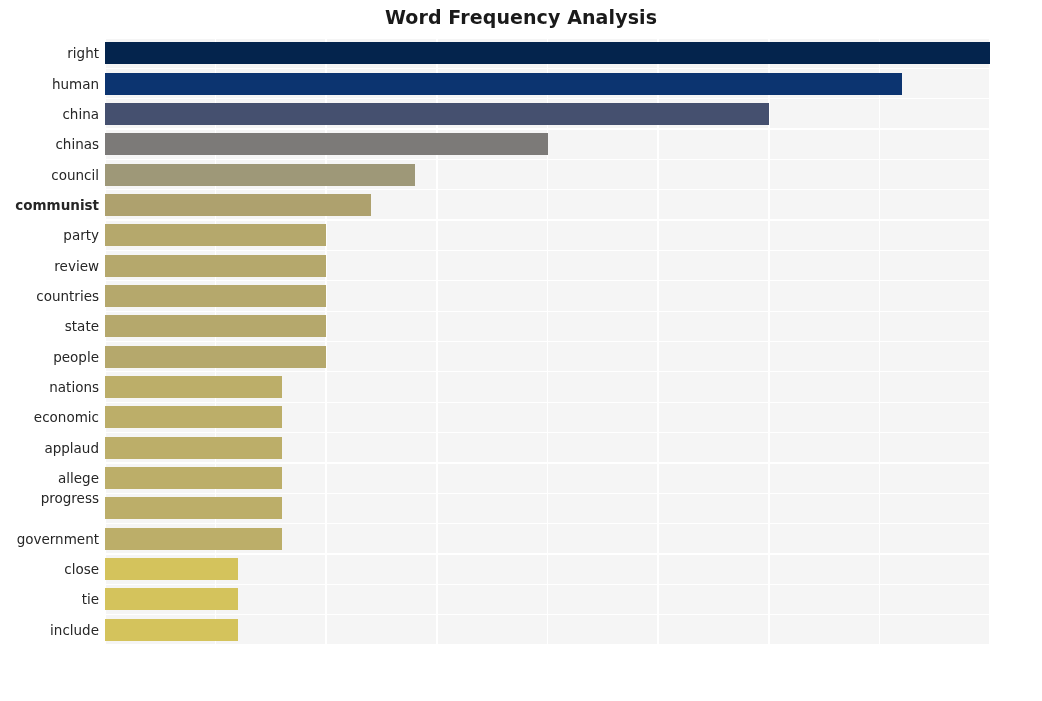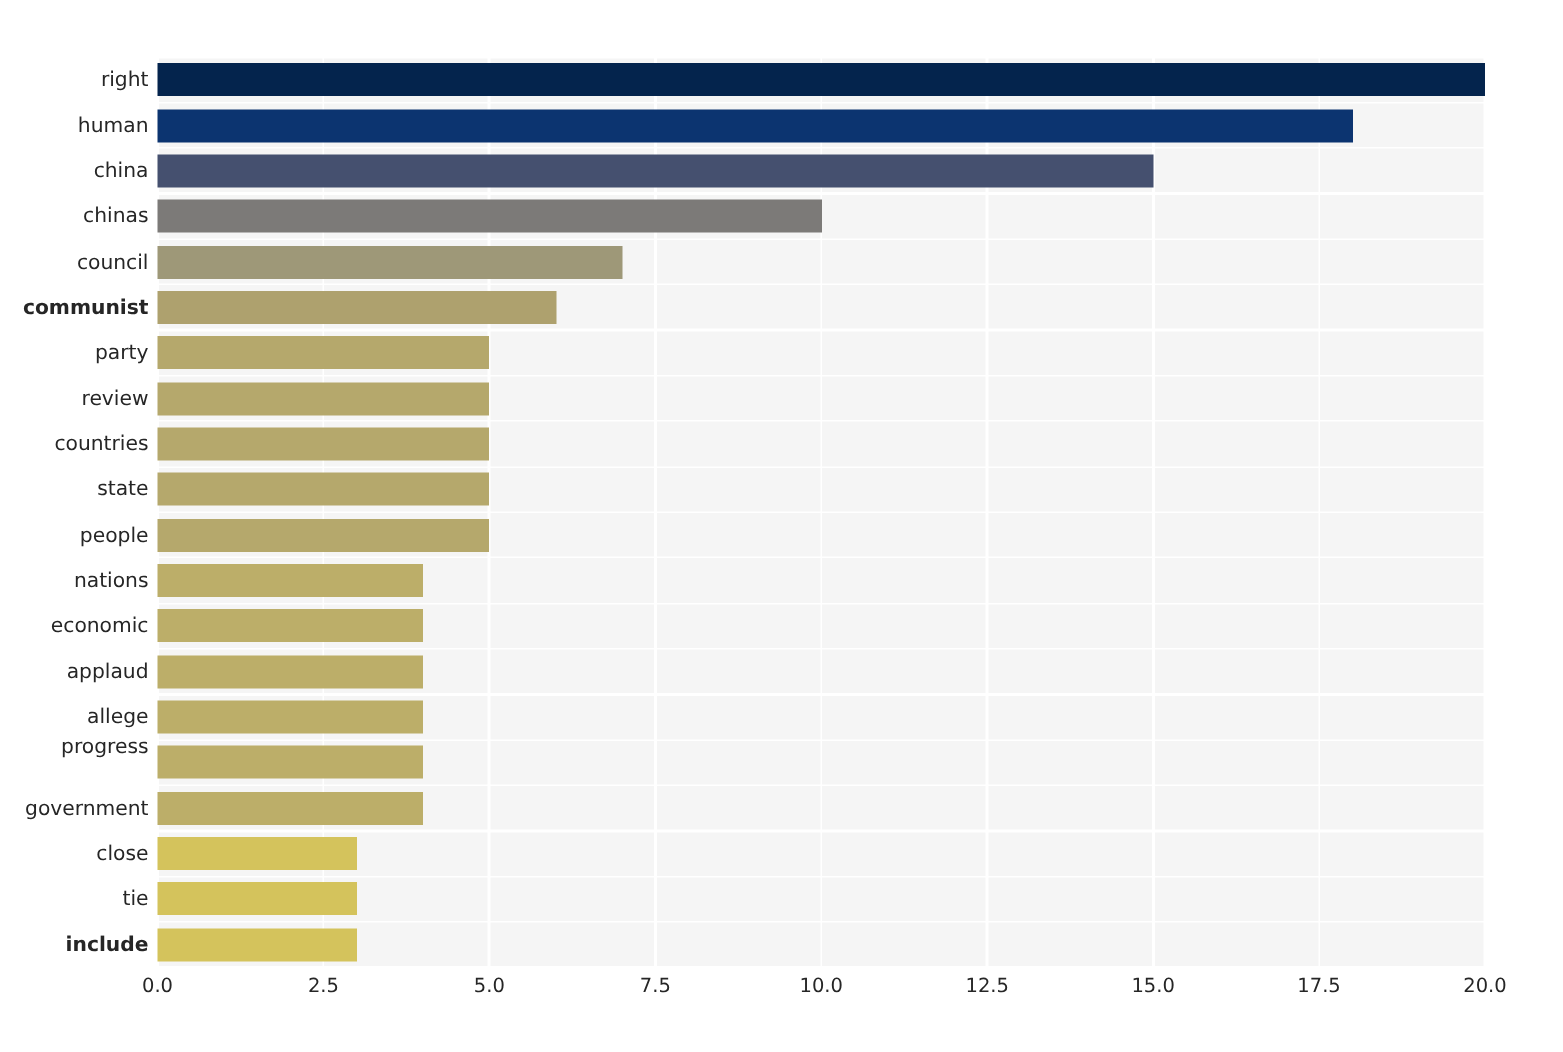--- a/index.html
+++ b/index.html
@@ -84,20 +84,21 @@
     text-align: center;
     font-size: 13.5px;
     color: #262626;
   }
 </style>
 </head>
 <body>
 
 <div id="figure">
 
+  <div id="chart-title">Word Frequency Analysis</div>
 
   <div id="plot-area">
       <div class="vgrid" style="left: -0.8px;"></div>
       <div class="vgrid" style="left: 109.825px;"></div>
       <div class="vgrid" style="left: 220.45px;"></div>
       <div class="vgrid" style="left: 331.075px;"></div>
       <div class="vgrid" style="left: 441.7px;"></div>
       <div class="vgrid" style="left: 552.325px;"></div>
       <div class="vgrid" style="left: 662.95px;"></div>
       <div class="vgrid" style="left: 773.575px;"></div>
@@ -158,29 +159,18 @@
       <div class="ytick-label" style="top: 281.325px; padding-left: 36px;">state</div>
       <div class="ytick-label" style="top: 311.675px;">people</div>
       <div class="ytick-label" style="top: 342.025px;">nations</div>
       <div class="ytick-label" style="top: 372.375px;">economic</div>
       <div class="ytick-label" style="top: 402.725px;">applaud</div>
       <div class="ytick-label" style="top: 433.075px;">allege</div>
       <div class="ytick-label" style="top: 453px;">progress</div>
       <div class="ytick-label" style="top: 493.775px;">government</div>
       <div class="ytick-label" style="top: 524.125px;">close</div>
       <div class="ytick-label" style="top: 554.475px;">tie</div>
-      <div class="ytick-label" style="top: 584.825px; font-weight: bold;">include</div>
+      <div class="ytick-label" style="top: 584.825px;">include</div>
     </div>
 
-  <div id="xlabels">
-      <div class="xtick-label" style="left: 105px;">0.0</div>
-      <div class="xtick-label" style="left: 215.625px;">2.5</div>
-      <div class="xtick-label" style="left: 326.25px;">5.0</div>
-      <div class="xtick-label" style="left: 436.875px;">7.5</div>
-      <div class="xtick-label" style="left: 547.5px;">10.0</div>
-      <div class="xtick-label" style="left: 658.125px;">12.5</div>
-      <div class="xtick-label" style="left: 768.75px;">15.0</div>
-      <div class="xtick-label" style="left: 879.375px;">17.5</div>
-      <div class="xtick-label" style="left: 990px;">20.0</div>
-    </div>
 
 
 </div>
 
 </body></html>

